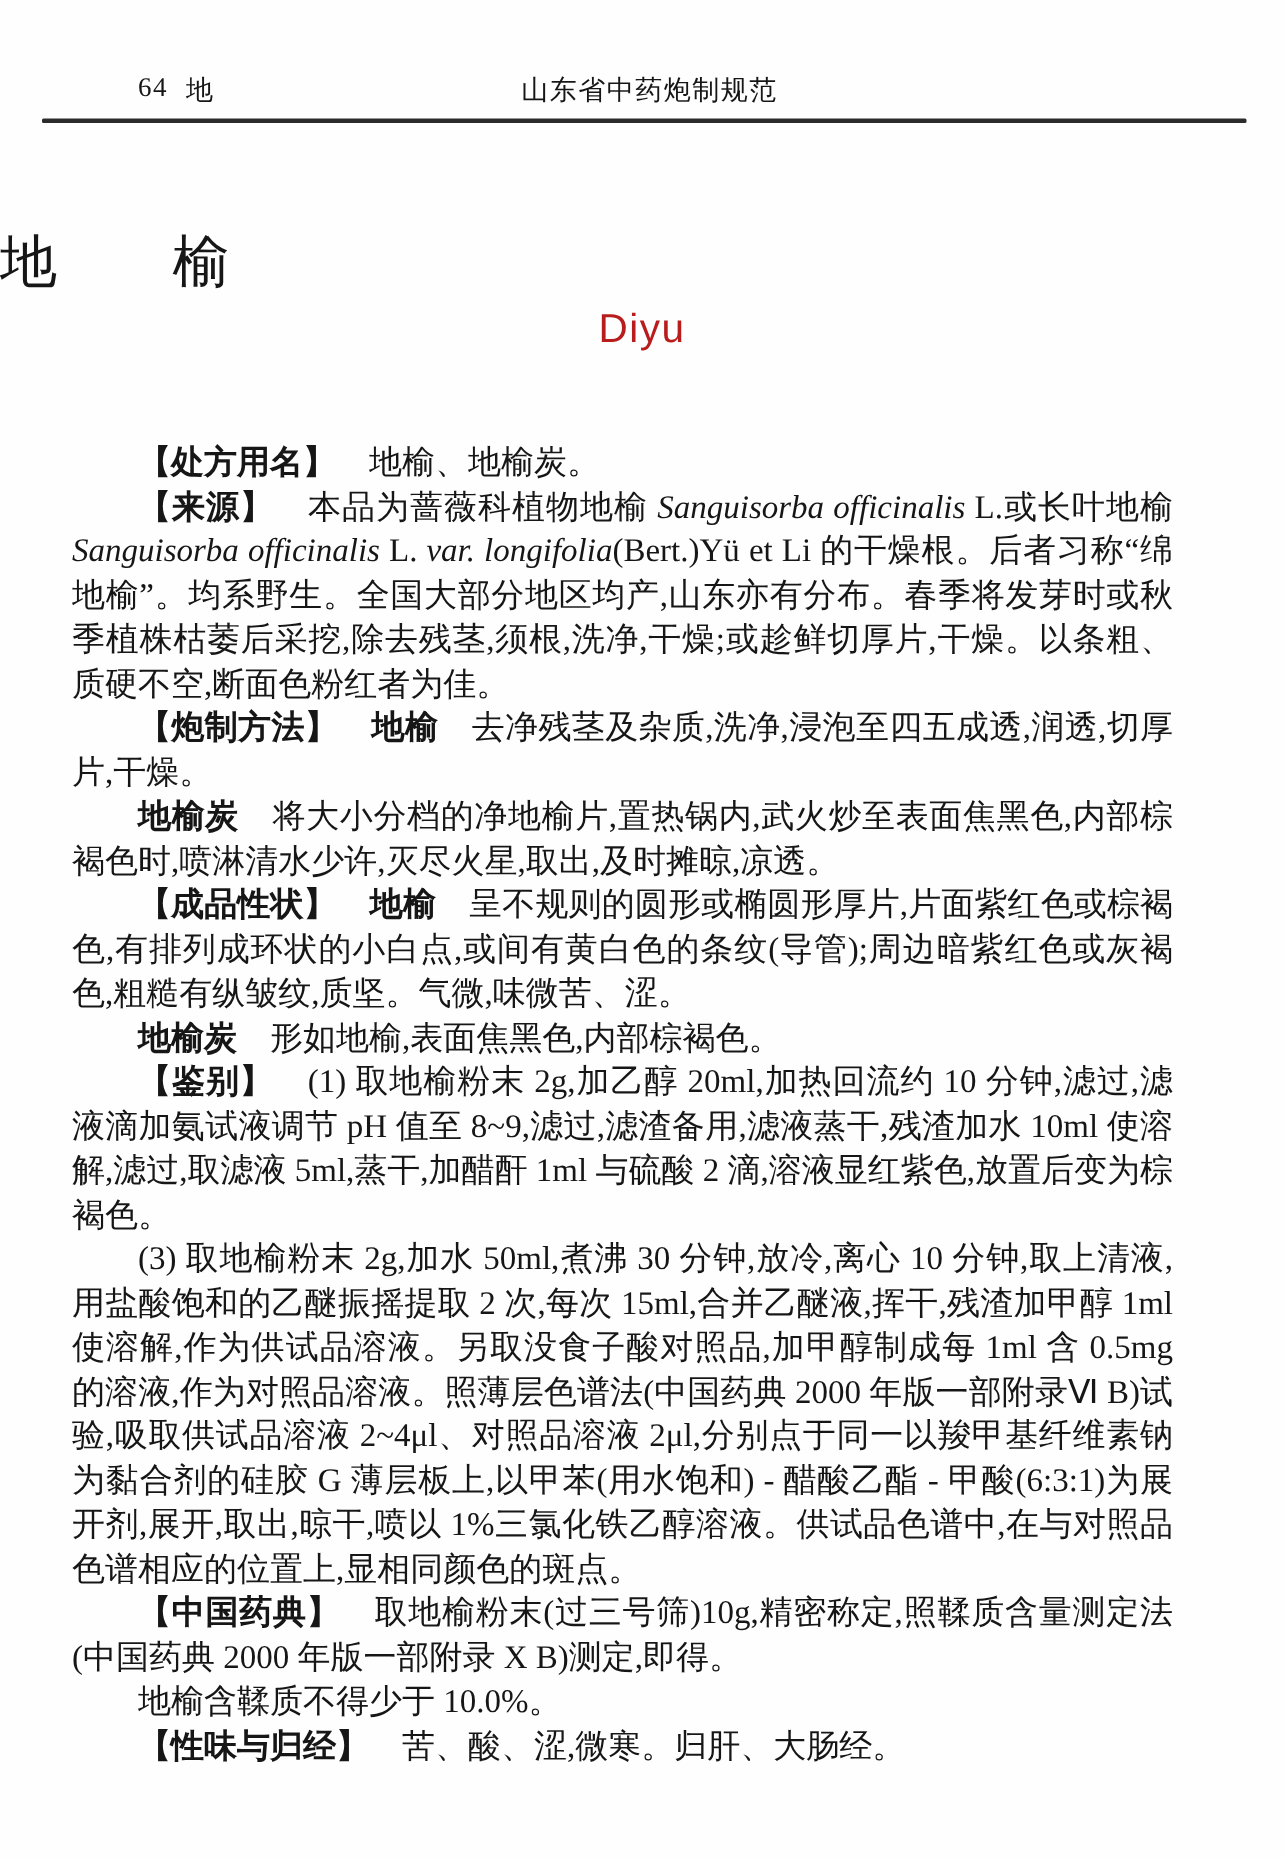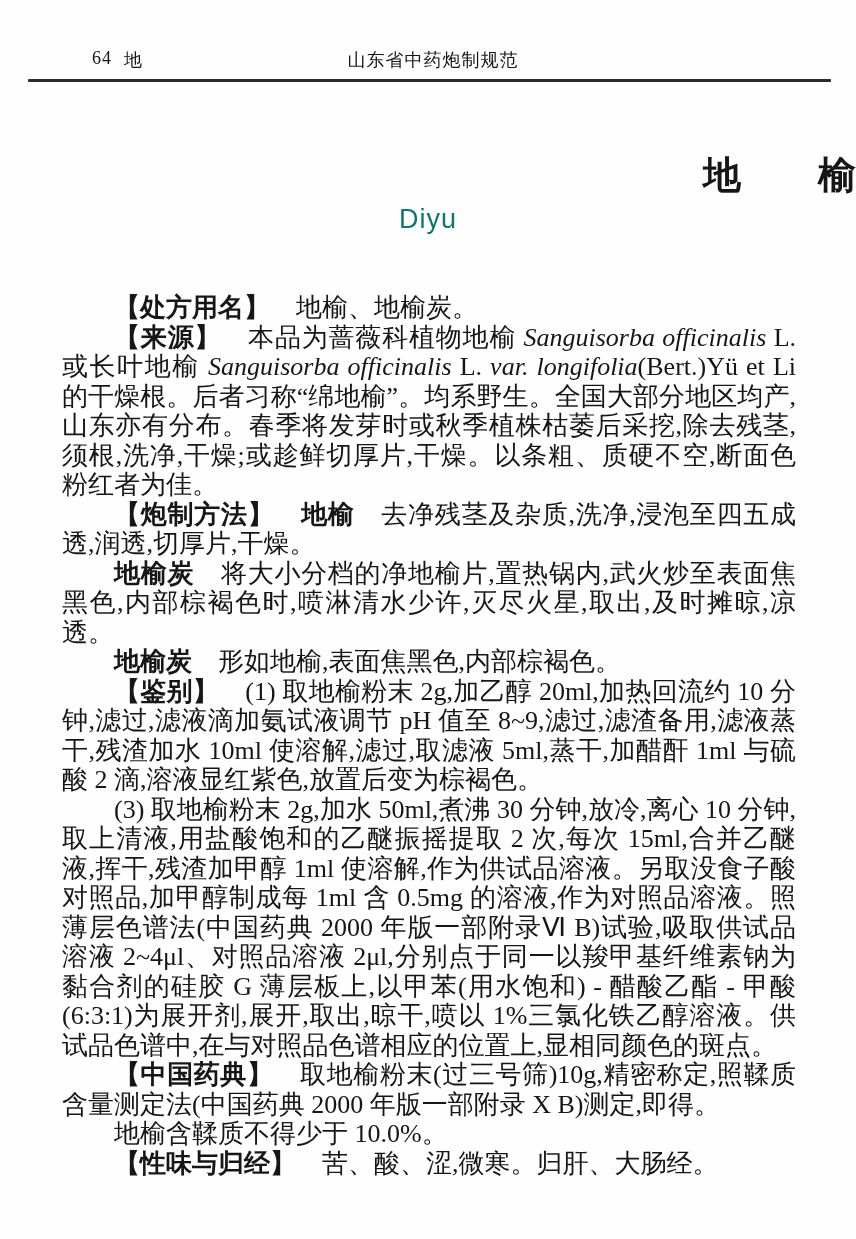--- a/index.html
+++ b/index.html
@@ -25,41 +25,41 @@
     position: absolute;
     top: 79px; left: 28px;
     width: 803px; height: 3px;
     background: #2c2c2c;
     border-radius: 1px;
   }
   .title {
     position: absolute;
     top: 152px; left: 0; right: 0;
     margin: 0;
-    text-align: right;
+    text-align: left;
     font-size: 38px;
-    font-weight: 700;
+    font-weight: 400;
     line-height: 46px;
   }
   .title-gap { display: inline-block; width: 58px; }
   .pinyin {
     position: absolute;
     top: 204px; left: 0; right: 0;
     text-align: center;
     font-family: "Liberation Sans", sans-serif;
     font-size: 27px;
     font-weight: 400;
     letter-spacing: 1px;
-    color: #0f766e;
+    color: #b91c1c;
   }
   .body {
     position: absolute;
-    top: 293px; left: 62px;
+    top: 293px; left: 48px;
     width: 734px;
-    font-size: 26px;
+    font-size: 22px;
     line-height: 29.5px;
     text-align: justify;
   }
   .body p { margin: 0; text-indent: 2em; }
   .seg-b { font-weight: 700; font-family: "Liberation Sans", sans-serif; }
   .seg-i { font-style: italic; }
 </style>
 </head>
 <body>
 
@@ -79,20 +79,21 @@
     <span>榆</span>
   </h1>
 
   <div class="pinyin">Diyu</div>
 
   <div class="body">
       <p><span class="seg-b">【处方用名】</span><span>　地榆、地榆炭。</span></p>
       <p><span class="seg-b">【来源】</span><span>　本品为蔷薇科植物地榆 </span><span class="seg-i">Sanguisorba officinalis</span><span> L.或长叶地榆 </span><span class="seg-i">Sanguisorba officinalis</span><span> L. </span><span class="seg-i">var. longifolia</span><span>(Bert.)Yü et Li 的干燥根。后者习称“绵地榆”。均系野生。全国大部分地区均产,山东亦有分布。春季将发芽时或秋季植株枯萎后采挖,除去残茎,须根,洗净,干燥;或趁鲜切厚片,干燥。以条粗、质硬不空,断面色粉红者为佳。</span></p>
       <p><span class="seg-b">【炮制方法】</span><span>　</span><span class="seg-b">地榆</span><span>　去净残茎及杂质,洗净,浸泡至四五成透,润透,切厚片,干燥。</span></p>
       <p><span class="seg-b">地榆炭</span><span>　将大小分档的净地榆片,置热锅内,武火炒至表面焦黑色,内部棕褐色时,喷淋清水少许,灭尽火星,取出,及时摊晾,凉透。</span></p>
+      <p><span class="seg-b">【成品性状】</span><span>　</span><span class="seg-b">地榆</span><span>　呈不规则的圆形或椭圆形厚片,片面紫红色或棕褐色,有排列成环状的小白点,或间有黄白色的条纹(导管);周边暗紫红色或灰褐色,粗糙有纵皱纹,质坚。气微,味微苦、涩。</span></p>
       <p><span class="seg-b">地榆炭</span><span>　形如地榆,表面焦黑色,内部棕褐色。</span></p>
       <p><span class="seg-b">【鉴别】</span><span>　(1) 取地榆粉末 2g,加乙醇 20ml,加热回流约 10 分钟,滤过,滤液滴加氨试液调节 pH 值至 8~9,滤过,滤渣备用,滤液蒸干,残渣加水 10ml 使溶解,滤过,取滤液 5ml,蒸干,加醋酐 1ml 与硫酸 2 滴,溶液显红紫色,放置后变为棕褐色。</span></p>
       <p><span>(3) 取地榆粉末 2g,加水 50ml,煮沸 30 分钟,放冷,离心 10 分钟,取上清液,用盐酸饱和的乙醚振摇提取 2 次,每次 15ml,合并乙醚液,挥干,残渣加甲醇 1ml 使溶解,作为供试品溶液。另取没食子酸对照品,加甲醇制成每 1ml 含 0.5mg 的溶液,作为对照品溶液。照薄层色谱法(中国药典 2000 年版一部附录Ⅵ B)试验,吸取供试品溶液 2~4μl、对照品溶液 2μl,分别点于同一以羧甲基纤维素钠为黏合剂的硅胶 G 薄层板上,以甲苯(用水饱和) - 醋酸乙酯 - 甲酸(6:3:1)为展开剂,展开,取出,晾干,喷以 1%三氯化铁乙醇溶液。供试品色谱中,在与对照品色谱相应的位置上,显相同颜色的斑点。</span></p>
       <p><span class="seg-b">【中国药典】</span><span>　取地榆粉末(过三号筛)10g,精密称定,照鞣质含量测定法(中国药典 2000 年版一部附录 X B)测定,即得。</span></p>
       <p><span>地榆含鞣质不得少于 10.0%。</span></p>
       <p><span class="seg-b">【性味与归经】</span><span>　苦、酸、涩,微寒。归肝、大肠经。</span></p>
       <p></p>
     </div>
 
 </div>

